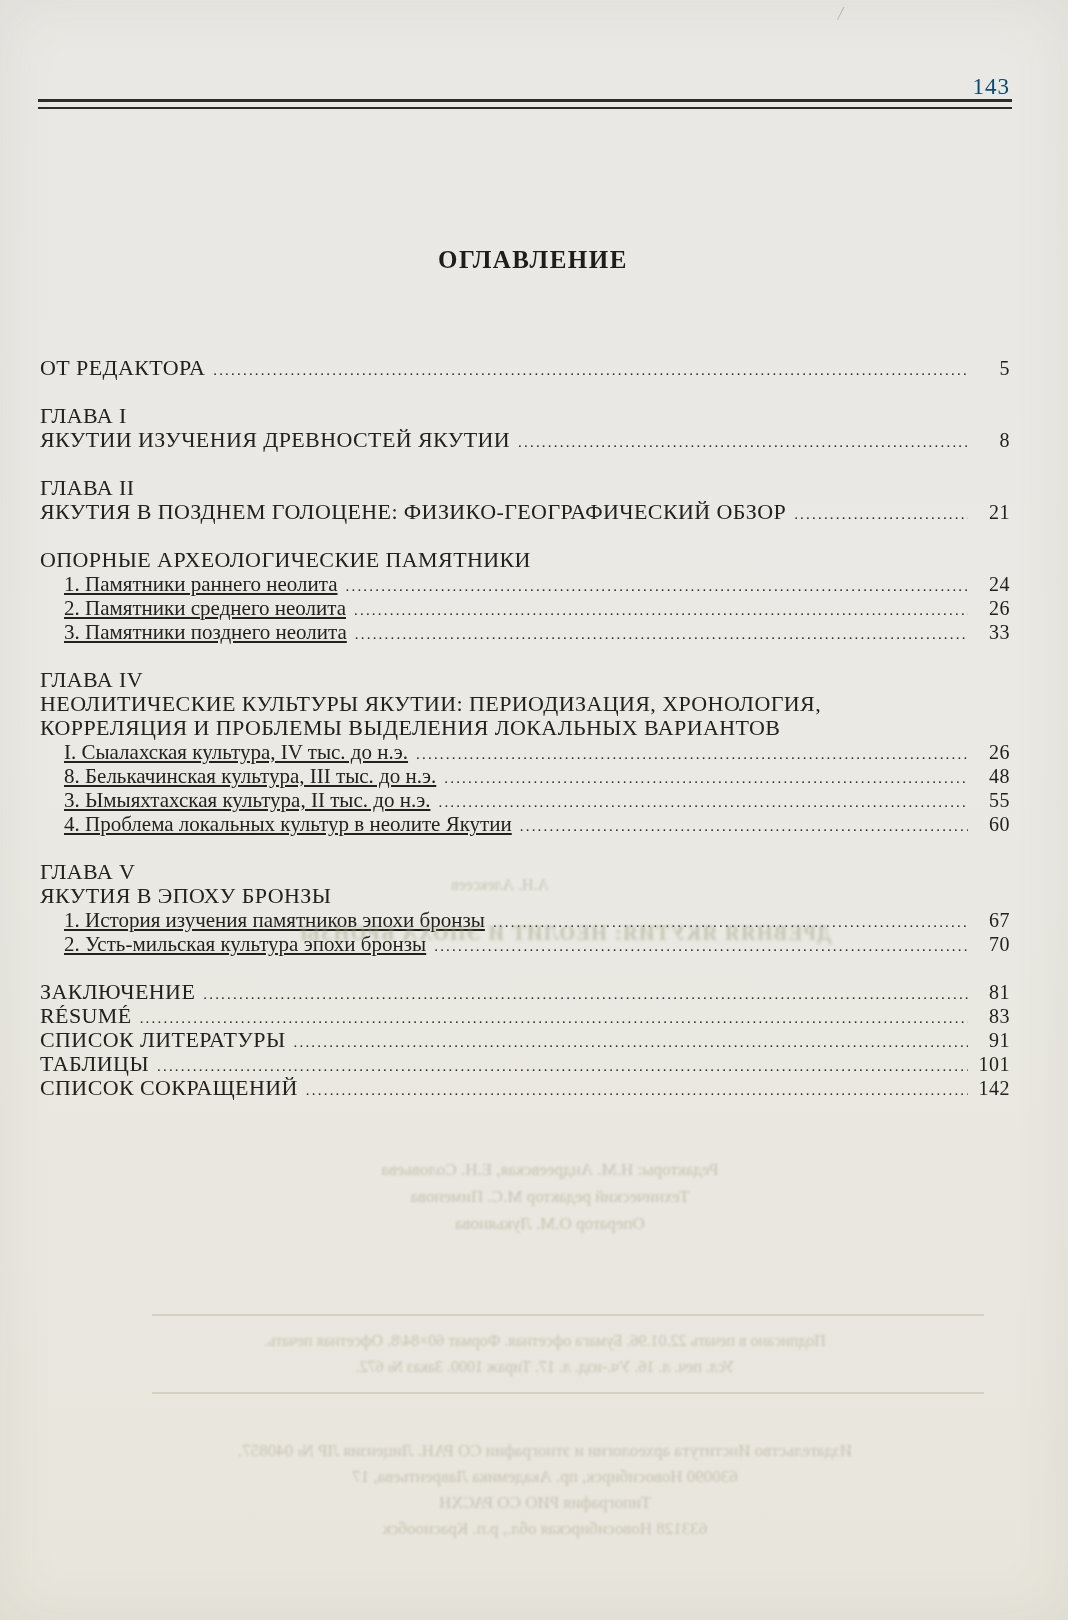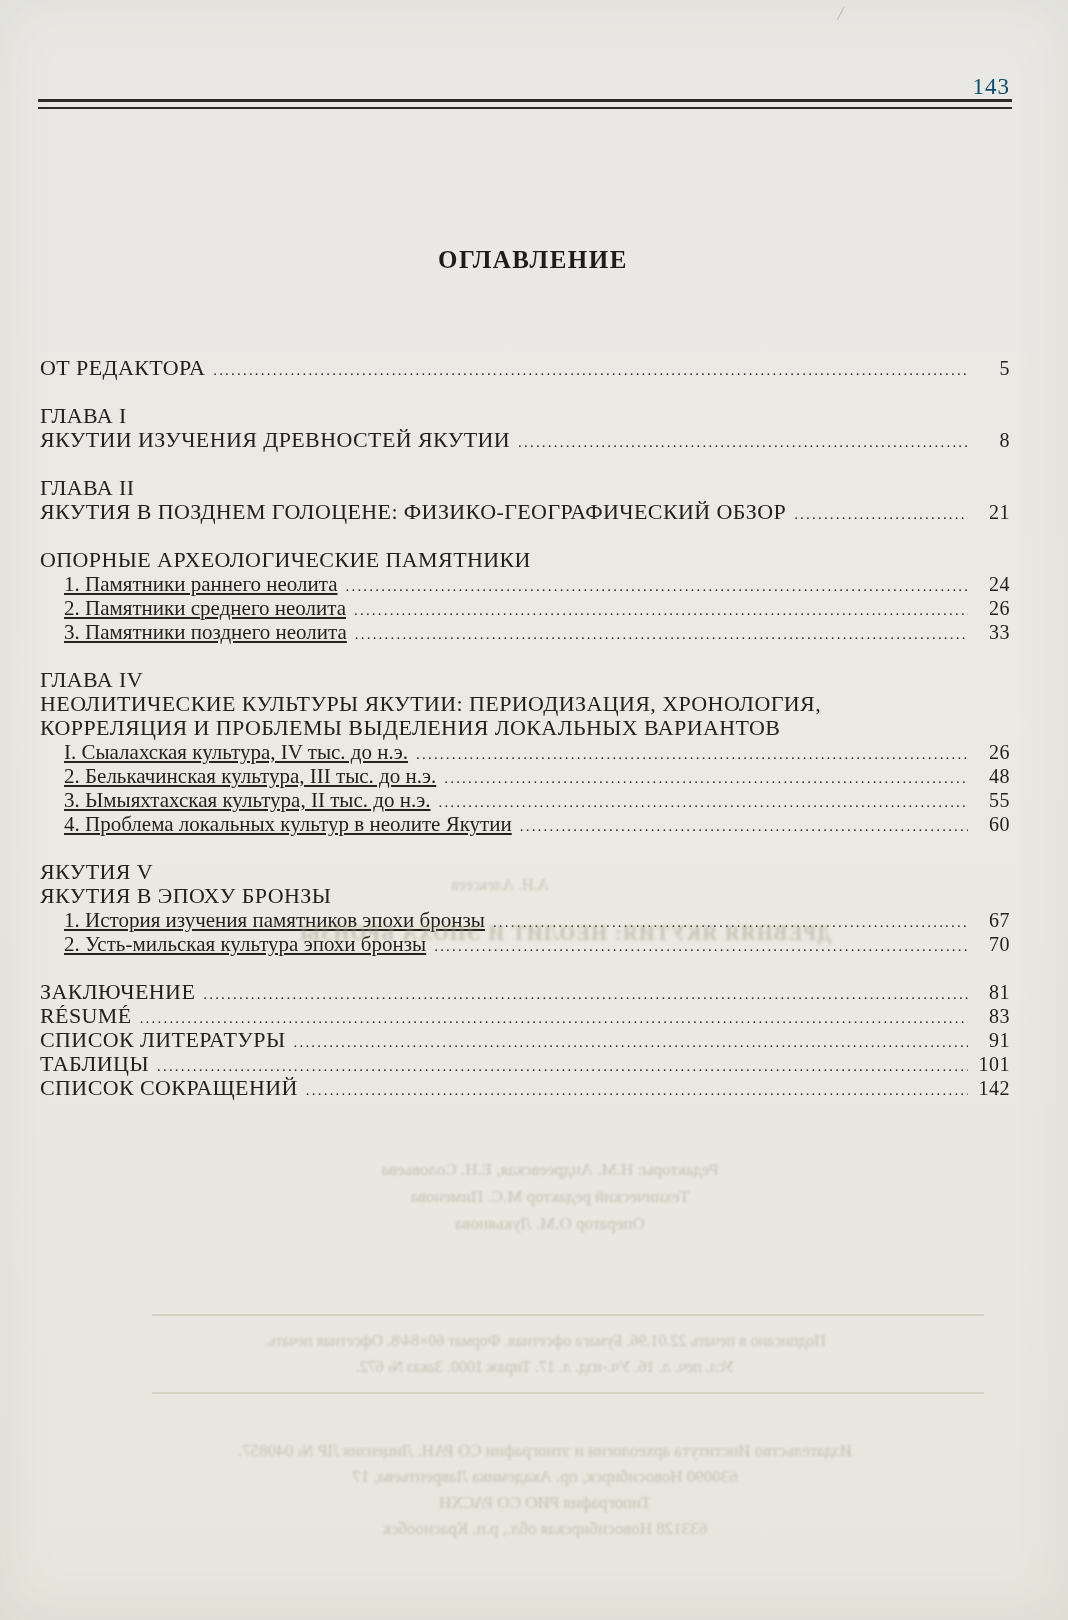--- a/index.html
+++ b/index.html
@@ -162,38 +162,38 @@
         </div>
         <div class="row head">
           <span class="label">КОРРЕЛЯЦИЯ И ПРОБЛЕМЫ ВЫДЕЛЕНИЯ ЛОКАЛЬНЫХ ВАРИАНТОВ</span>
         </div>
         <div class="row item">
           <span class="label">I. Сыалахская культура, IV тыс. до н.э.</span>
           <span class="leader"></span>
           <span class="pg">26</span>
         </div>
         <div class="row item">
-          <span class="label">2. Белькачинская культура, III тыс. до н.э.</span>
+          <span class="label">8. Белькачинская культура, III тыс. до н.э.</span>
           <span class="leader"></span>
           <span class="pg">48</span>
         </div>
         <div class="row item">
           <span class="label">3. Ымыяхтахская культура, II тыс. до н.э.</span>
           <span class="leader"></span>
           <span class="pg">55</span>
         </div>
         <div class="row item">
           <span class="label">4. Проблема локальных культур в неолите Якутии</span>
           <span class="leader"></span>
           <span class="pg">60</span>
         </div>
       </div>
       <div class="toc-block">
         <div class="row head">
-          <span class="label">ЯКУТИЯ V</span>
+          <span class="label">ГЛАВА V</span>
         </div>
         <div class="row head">
           <span class="label">ЯКУТИЯ В ЭПОХУ БРОНЗЫ</span>
         </div>
         <div class="row item">
           <span class="label">1. История изучения памятников эпохи бронзы</span>
           <span class="leader"></span>
           <span class="pg">67</span>
         </div>
         <div class="row item">

